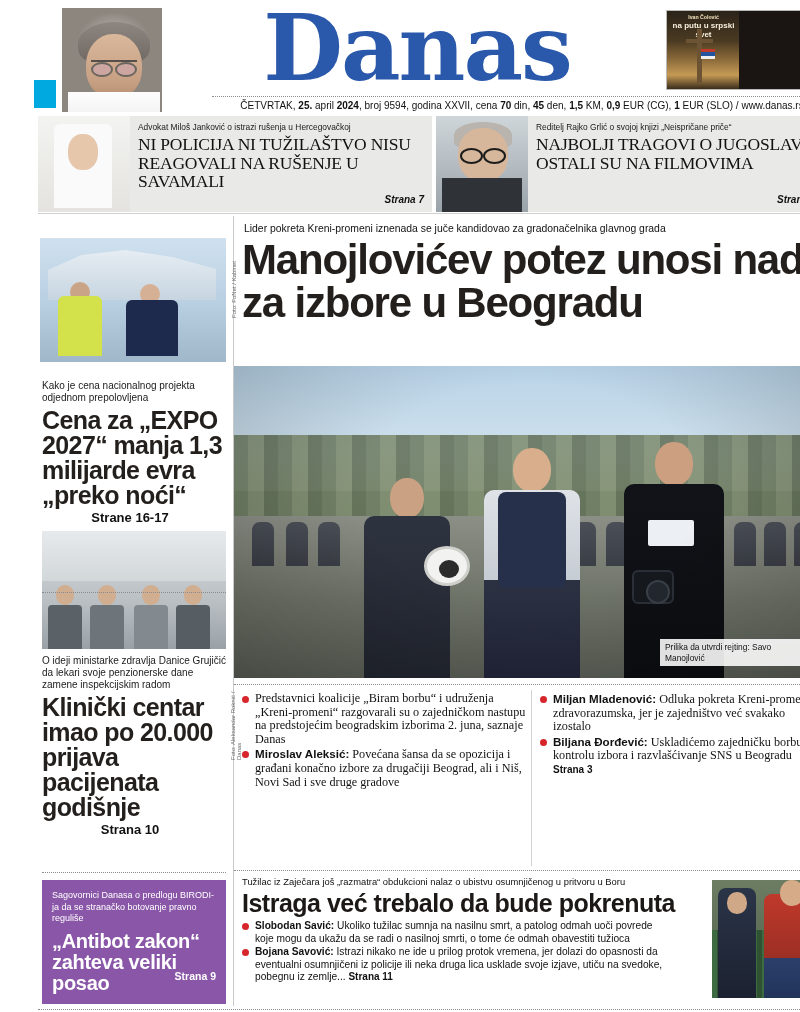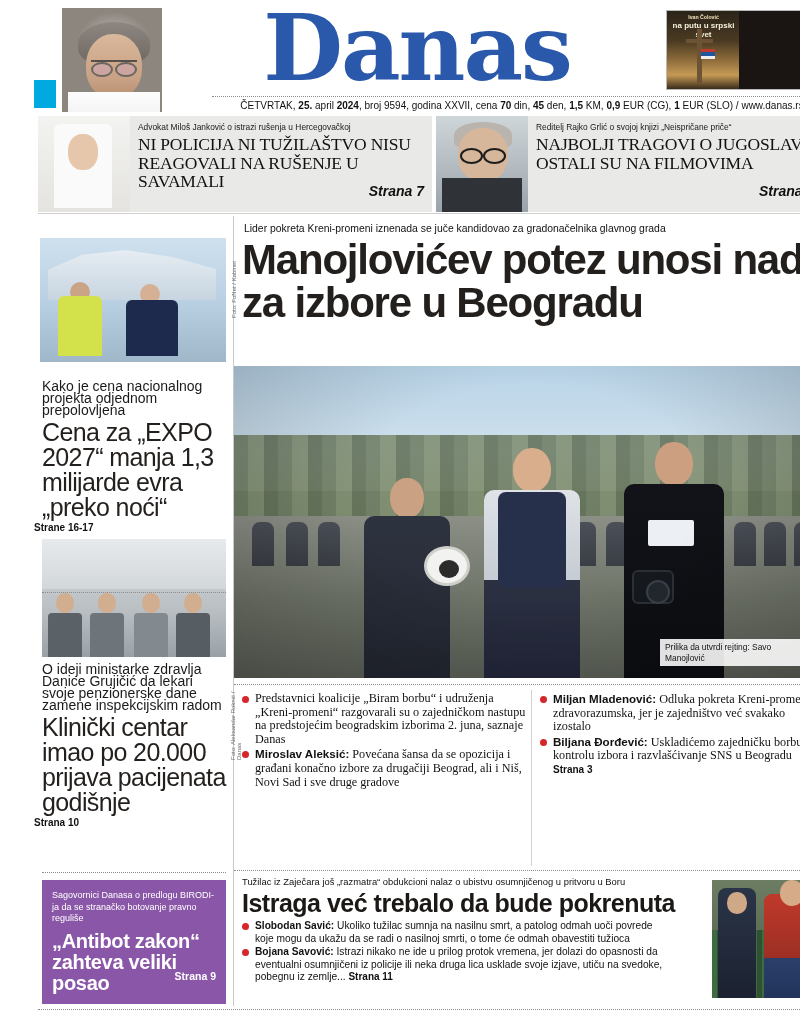--- a/index.html
+++ b/index.html
@@ -131,22 +131,22 @@
   .t2-photo .spec::before, .t2-photo .spec::after{ content:""; position:absolute; top:0; width:19px; height:12px; border:2.5px solid #1c1c1c; border-radius:50%;}
   .t2-photo .spec::before{left:0;} .t2-photo .spec::after{right:0;}
   .t2-photo .torso { position:absolute; left:6px; top:62px; width:80px; height:34px; background:#2f3337;}
   .teaser-text { flex:1; padding: 6px 8px 4px 8px; position:relative; }
   .teaser-kicker { font-size:8.4px; color:#1a1a1a; line-height:11px; margin-bottom:2px; }
   .teaser-head {
     font-family:"Liberation Serif", "DejaVu Serif", serif;
     font-size:17.5px; line-height:18.5px; color:#111; font-weight:400; letter-spacing:-0.2px;
   }
   .teaser-page {
-    position:absolute; right:8px; bottom:13px;
-    font-size:14px; font-style:italic; font-weight:700; color:#111;
+    position:absolute; right:8px; bottom:7px;
+    font-size:10px; font-style:italic; font-weight:700; color:#111;
   }
 
   
   .lead { position:absolute; left:0; top:216px; width:800px; height:466px; }
   .lead-kicker {
     position:absolute; left:210px; top:6px; width:580px;
     font-size:10.4px; color:#111; line-height:13px;
   }
   .lead-title {
     position:absolute; left:208px; top:22px; width:586px;
@@ -224,26 +224,26 @@
   .lp-vignette{ position:absolute; inset:0; background:radial-gradient(ellipse at 50% 40%, rgba(0,0,0,0) 40%, rgba(0,0,0,0.22) 100%); }
 
   .caption-box {
     position:absolute; right:26px; bottom:12px; width:144px;
     background: rgba(255,255,255,0.88); padding:3px 5px;
     font-size:8.4px; line-height:10.5px; color:#111;
   }
 
   
   .leftcol { position:absolute; left:0; top:380px; width:200px; }
-  .lc-kicker { font-size:14px; line-height:12px; color:#1a1a1a; padding:0 8px; }
+  .lc-kicker { font-size:10px; line-height:12px; color:#1a1a1a; padding:0 8px; }
   .lc-head {
-    font-size:25px; line-height:25px; font-weight:400; color:#231f1c;
+    font-size:25px; line-height:25px; font-weight:700; color:#231f1c;
     padding:4px 8px 0 8px; letter-spacing:-0.6px;
   }
-  .lc-page { font-size:10px; font-weight:700; color:#111; text-align:left; padding:2px 8px 0 0; }
+  .lc-page { font-size:13px; font-weight:700; color:#111; text-align:center; padding:2px 8px 0 0; }
 
   .lc-photo {
     margin: 6px 8px 0 8px; height:118px; position:relative; overflow:hidden;
     background: linear-gradient(180deg,#d9dde0 0%, #b9bfc3 60%, #9aa1a6 100%);
   }
   .lc-photo .wall{ position:absolute; left:0; top:0; width:100%; height:42%; background:linear-gradient(180deg,#e7eaec 0%, #d2d7da 100%);}
   .lc-photo .chair{ position:absolute; bottom:0; width:34px; height:44px; background:#4c5359; border-radius:4px 4px 0 0;}
   .lc-photo .p1{ left:6px; background:#5a6268;}
   .lc-photo .p2{ left:48px; background:#6d757b;}
   .lc-photo .p3{ left:92px; background:#828a90;}

